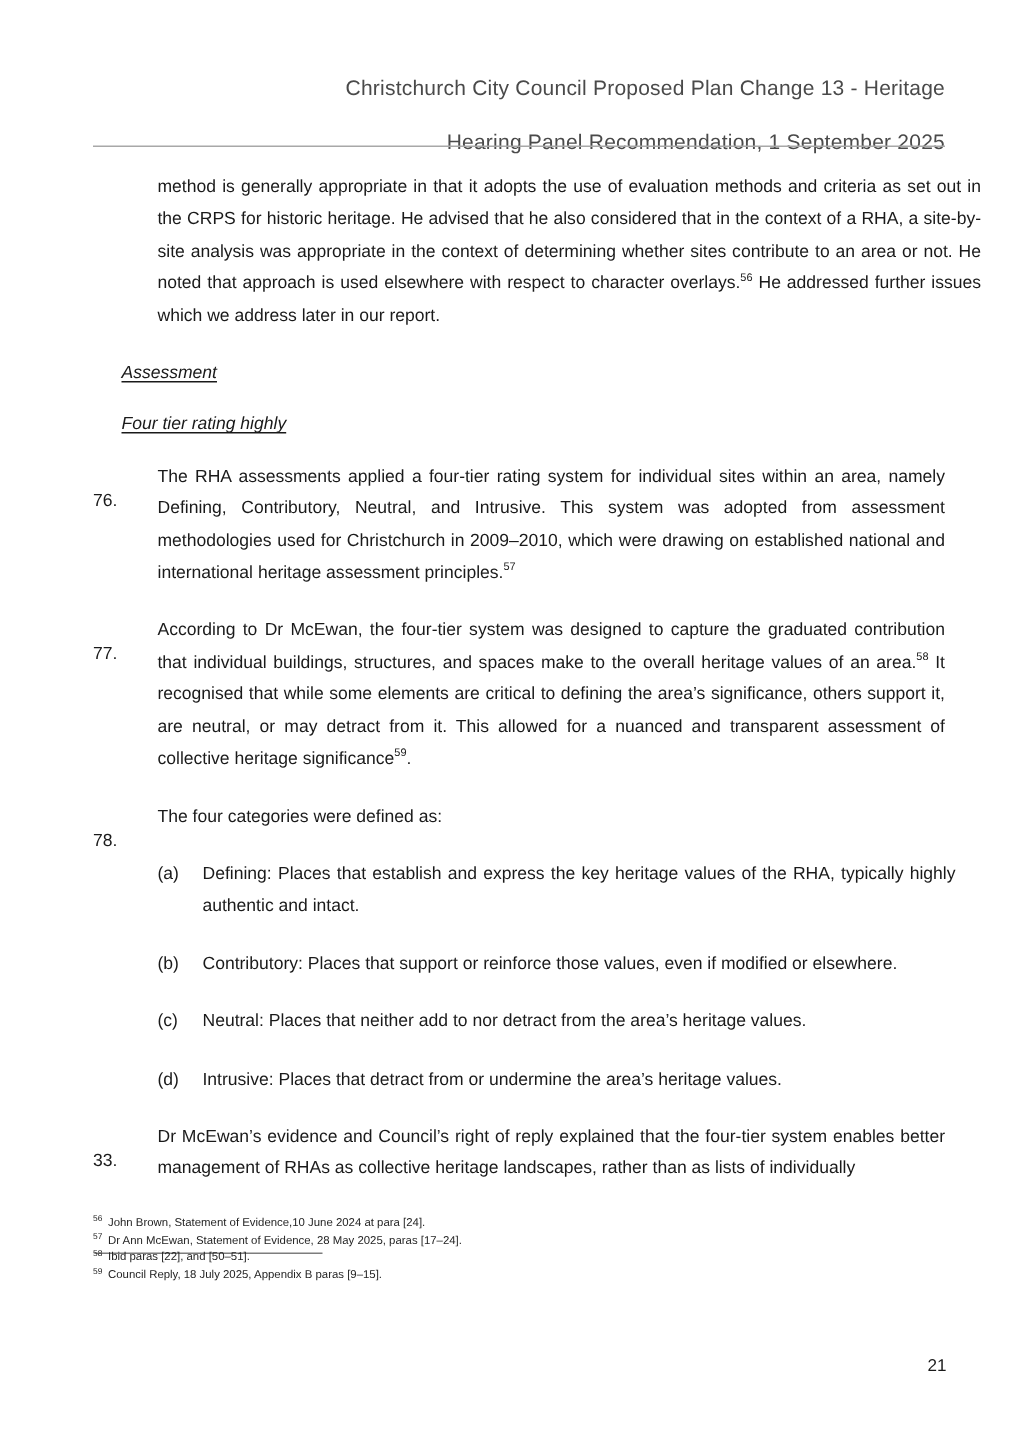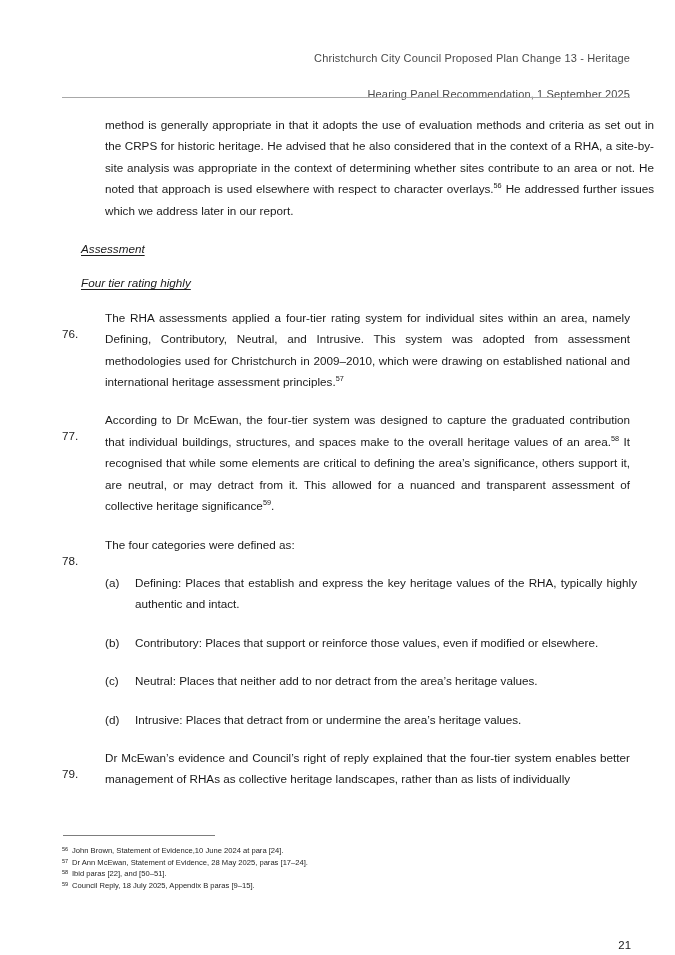--- a/index.html
+++ b/index.html
@@ -20,21 +20,21 @@
     box-sizing: border-box;
   }
 
   
   .header {
     position: absolute;
     left: 62px;
     top: 50px;
     width: 568px;
     text-align: right;
-    font-size: 11px;
+    font-size: 14px;
     color: #4a4a4a;
     letter-spacing: 0.15px;
   }
   .header-line-1 { line-height: 16px; }
   .header-line-2 { line-height: 16px; margin-top: 20px; }
 
   .header-rule {
     position: absolute;
     left: 62px;
     top: 97px;
@@ -125,21 +125,21 @@
     position: absolute;
     left: 63px;
     top: 835px;
     width: 152px;
     height: 1px;
     background: #7d7d7d;
   }
   .footnotes {
     position: absolute;
     left: 62px;
-    top: 845px;
+    top: 809px;
     width: 560px;
     font-size: 7.6px;
     line-height: 11.6px;
     color: #242424;
   }
   .footnote {
     position: relative;
     padding-left: 10px;
     white-space: nowrap;
   }
@@ -153,21 +153,20 @@
 
   
   .page-number {
     position: absolute;
     left: 0;
     top: 905px;
     width: 631px;
     text-align: right;
     font-size: 11.4px;
     color: #1a1a1a;
-    margin-top: 34px;
   }
 </style>
 </head>
 <body>
 
 <div class="page">
 
   <div class="header">
     <div class="header-line-1">Christchurch City Council Proposed Plan Change 13 - Heritage</div>
     <div class="header-line-2">Hearing Panel Recommendation, 1 September 2025</div>
@@ -224,21 +223,21 @@
 
     <div class="gap-md"></div>
 
     <div class="lettered">
       <span class="letter">(d)</span><span>Intrusive: Places that detract from or undermine the area’s heritage values.</span>
     </div>
 
     <div class="gap-md"></div>
 
     <div class="numbered">
-      <span class="num">79.</span><span>Dr McEwan’s evidence and Council’s right of reply explained that the four-tier system enables better management of RHAs as collective heritage landscapes, rather than as lists of individually</span>
+      <span class="num">33.</span><span>Dr McEwan’s evidence and Council’s right of reply explained that the four-tier system enables better management of RHAs as collective heritage landscapes, rather than as lists of individually</span>
     </div>
 
   </div>
 
   <div class="footnote-rule"></div>
 
   <div class="footnotes">
     <div class="footnote">
       <span class="fn-mark">56</span><span>John Brown, Statement of Evidence,10 June 2024 at para [24].</span>
     </div>

